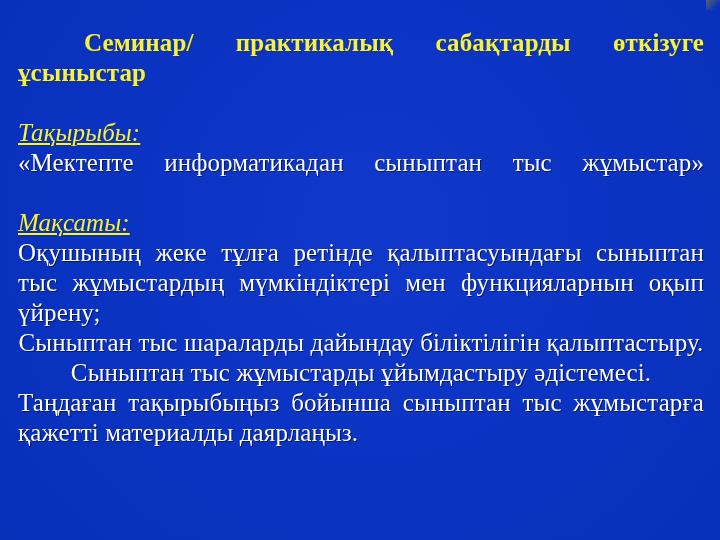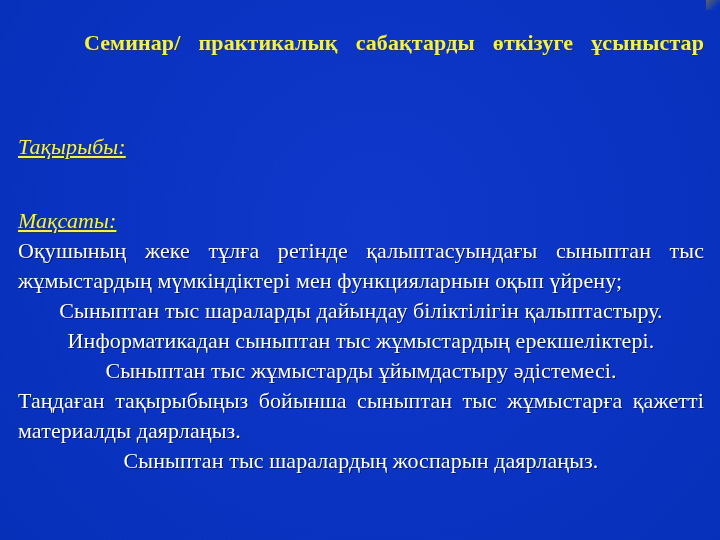--- a/index.html
+++ b/index.html
@@ -42,21 +42,21 @@
     left: 18px;
     top: 28px;
     width: 686px;
   }
 
   .para {
     margin: 0;
     padding: 0;
     text-align: justify;
     text-justify: inter-word;
-    font-size: 22px;
+    font-size: 25px;
     line-height: 30px;
     color: #ffffff;
     text-shadow: 1px 1px 0 rgba(2,14,70,0.78);
     letter-spacing: 0.1px;
     -webkit-font-smoothing: antialiased;
   }
 
   
   .para.force-justify::after {
     content: "";
@@ -71,21 +71,20 @@
     text-shadow: 1px 1px 0 rgba(60,50,0,0.55);
     text-align: justify;
     text-indent: 66px;
   }
 
   .heading {
     color: #f2f24a;
     font-style: italic;
     text-shadow: 1px 1px 0 rgba(60,50,0,0.5);
     text-align: left;
-    margin-top: 44px;
   }
 
   .heading.underlined {
     text-decoration: underline;
     text-decoration-thickness: 2px;
     text-underline-offset: 2px;
   }
 
   .plain-left {
     text-align: center;
@@ -96,25 +95,24 @@
 
 <div id="slide">
 
   <div id="corner-artifact"></div>
 
   <div id="body-block">
 
     <p class="para title-para force-justify">Семинар/ практикалық сабақтарды өткізуге ұсыныстар</p>
 
     <p class="para heading underlined">Тақырыбы:</p>
+    <p class="para force-justify">«Мектепте информатикадан сыныптан тыс жұмыстар»</p>
 
     <p class="para heading underlined">Мақсаты:</p>
     <p class="para">Оқушының жеке тұлға ретінде қалыптасуындағы сыныптан тыс жұмыстардың мүмкіндіктері мен функцияларнын оқып үйрену;</p>
     <p class="para plain-left">Сыныптан тыс шараларды дайындау біліктілігін қалыптастыру.</p>
 
-    <p class="para plain-left">Информатикадан сыныптан тыс жұмыстардың ерекшеліктері.</p>
     <p class="para plain-left">Сыныптан тыс жұмыстарды ұйымдастыру әдістемесі.</p>
 
     <p class="para">Таңдаған тақырыбыңыз бойынша сыныптан тыс жұмыстарға қажетті материалды даярлаңыз.</p>
-    <p class="para plain-left">Сыныптан тыс шаралардың жоспарын даярлаңыз.</p>
 
   </div>
 </div>
 
 </body></html>

